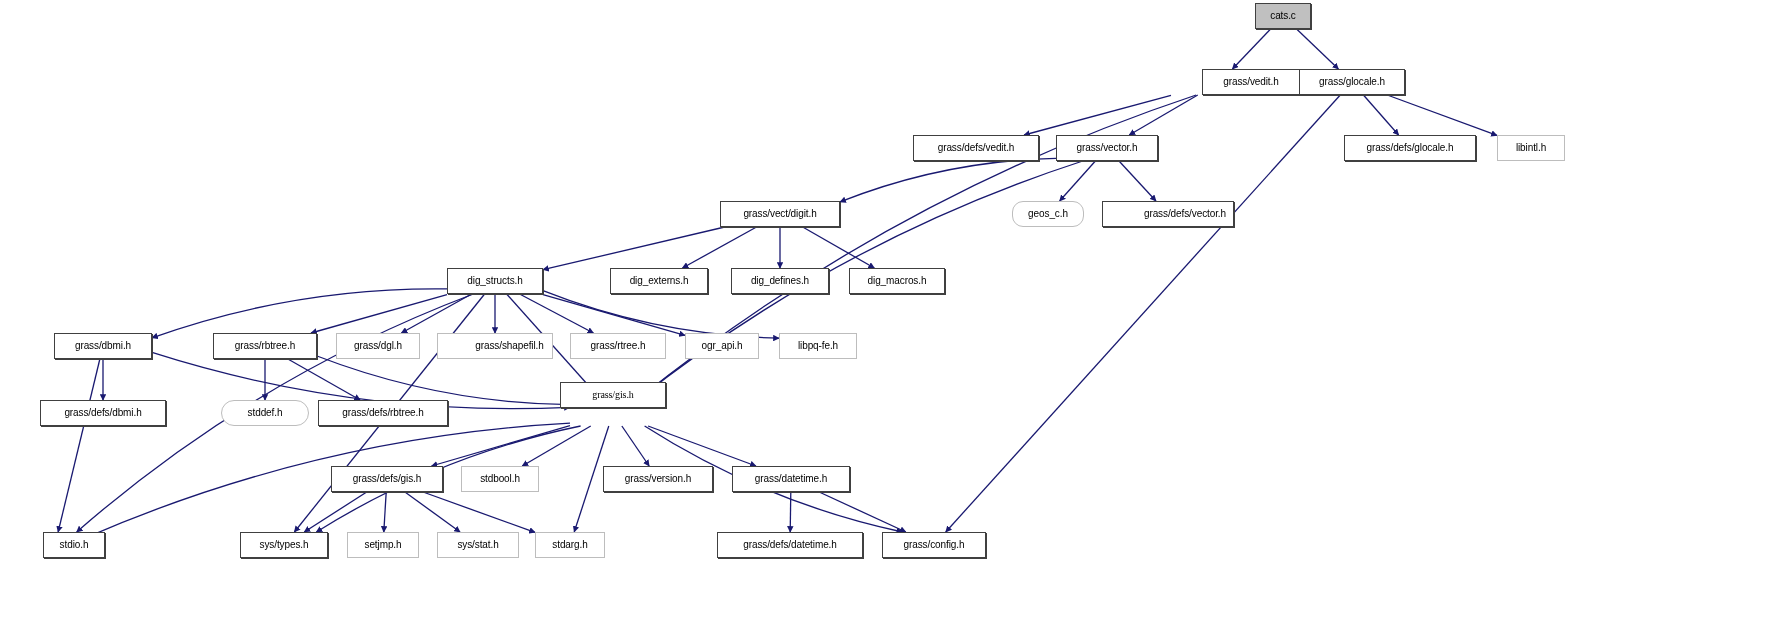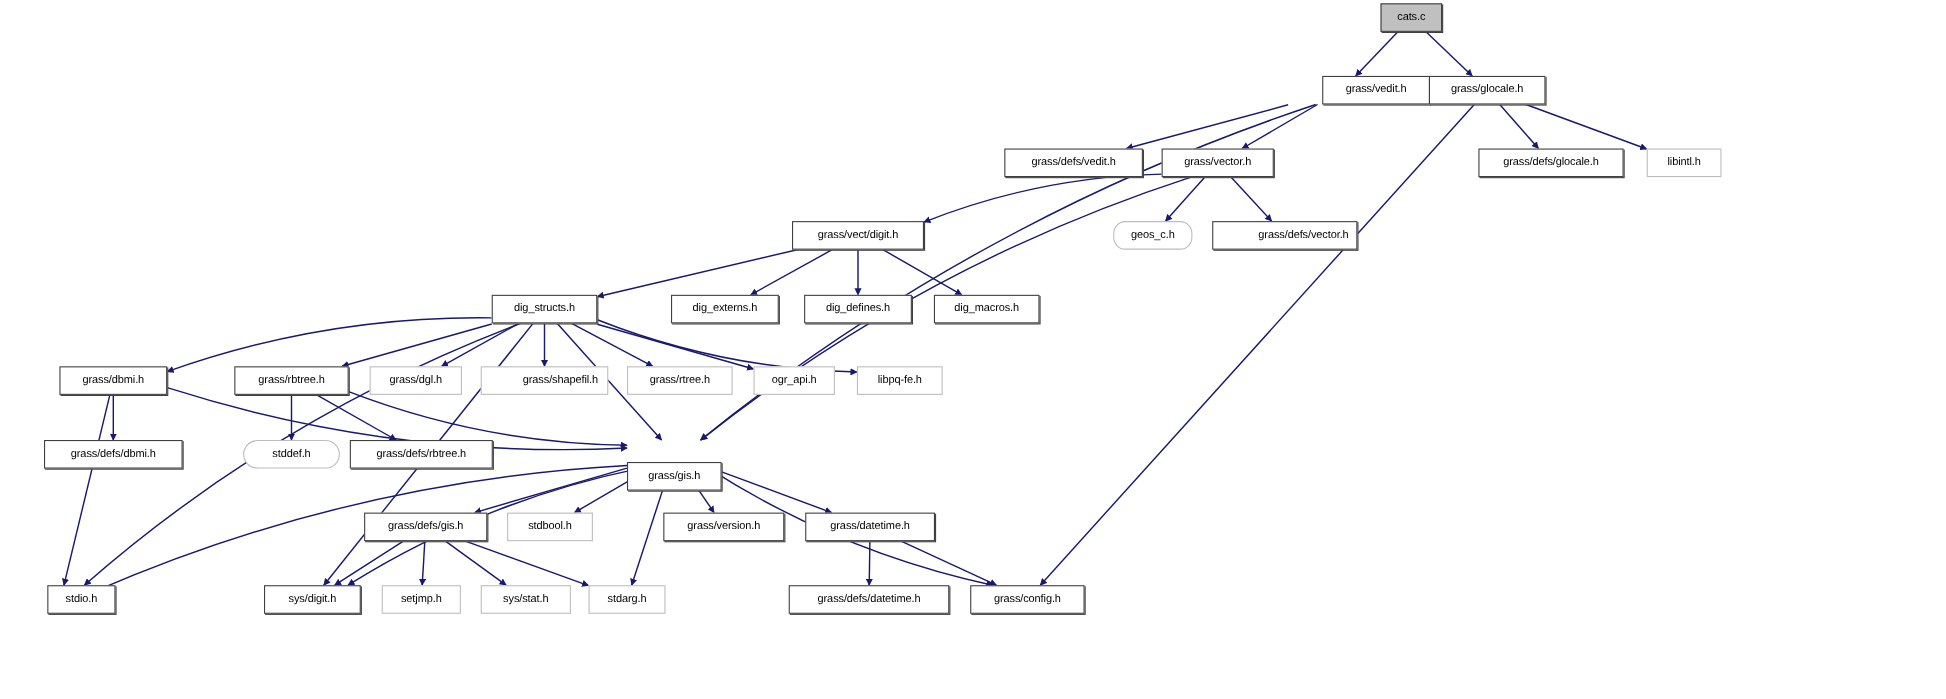--- a/index.html
+++ b/index.html
@@ -119,26 +119,26 @@
       <div class="node local" style="left: 103px; top: 346px; width: 98px;">grass/dbmi.h</div>
       <div class="node local" style="left: 265px; top: 346px; width: 104px;">grass/rbtree.h</div>
       <div class="node system" style="left: 378px; top: 346px; width: 84px;">grass/dgl.h</div>
       <div class="node system" style="left: 495px; top: 346px; width: 116px; padding-left: 36px;">grass/shapefil.h</div>
       <div class="node system" style="left: 618px; top: 346px; width: 96px;">grass/rtree.h</div>
       <div class="node system" style="left: 722px; top: 346px; width: 74px;">ogr_api.h</div>
       <div class="node system" style="left: 818px; top: 346px; width: 78px;">libpq-fe.h</div>
       <div class="node local" style="left: 103px; top: 413px; width: 126px;">grass/defs/dbmi.h</div>
       <div class="node system" style="left: 265px; top: 413px; width: 88px; border-radius: 13px;">stddef.h</div>
       <div class="node local" style="left: 383px; top: 413px; width: 130px;">grass/defs/rbtree.h</div>
-      <div class="node local" style="left: 613px; top: 433px; width: 86px;">grass/gis.h</div>
+      <div class="node local" style="left: 613px; top: 395px; width: 106px; font-family: Liberation Serif, serif;">grass/gis.h</div>
       <div class="node local" style="left: 387px; top: 479px; width: 112px;">grass/defs/gis.h</div>
       <div class="node system" style="left: 500px; top: 479px; width: 78px;">stdbool.h</div>
       <div class="node local" style="left: 658px; top: 479px; width: 110px;">grass/version.h</div>
       <div class="node local" style="left: 791px; top: 479px; width: 118px;">grass/datetime.h</div>
       <div class="node local" style="left: 55px; top: 545px; width: 62px; margin-left: 19px;">stdio.h</div>
-      <div class="node local" style="left: 284px; top: 545px; width: 88px;">sys/digit.h</div>
+      <div class="node local" style="left: 284px; top: 545px; width: 88px;">sys/types.h</div>
       <div class="node system" style="left: 383px; top: 545px; width: 72px;">setjmp.h</div>
       <div class="node system" style="left: 478px; top: 545px; width: 82px;">sys/stat.h</div>
       <div class="node system" style="left: 570px; top: 545px; width: 70px;">stdarg.h</div>
       <div class="node local" style="left: 790px; top: 545px; width: 146px;">grass/defs/datetime.h</div>
       <div class="node local" style="left: 934px; top: 545px; width: 104px;">grass/config.h</div>
     </div>
 </div>
 
 </body></html>

